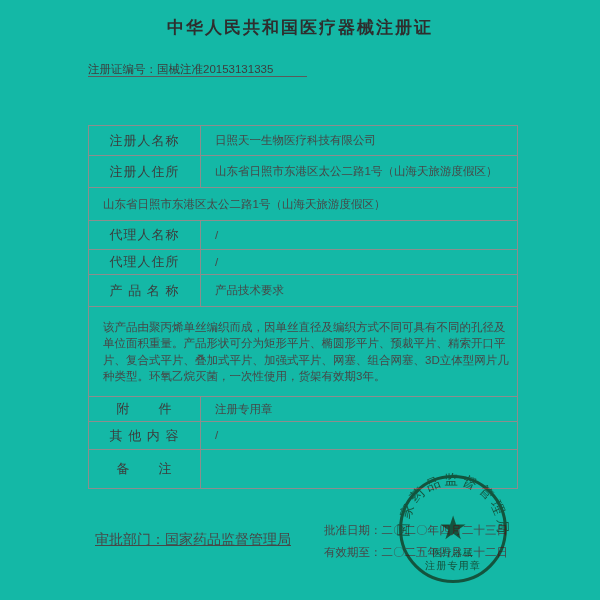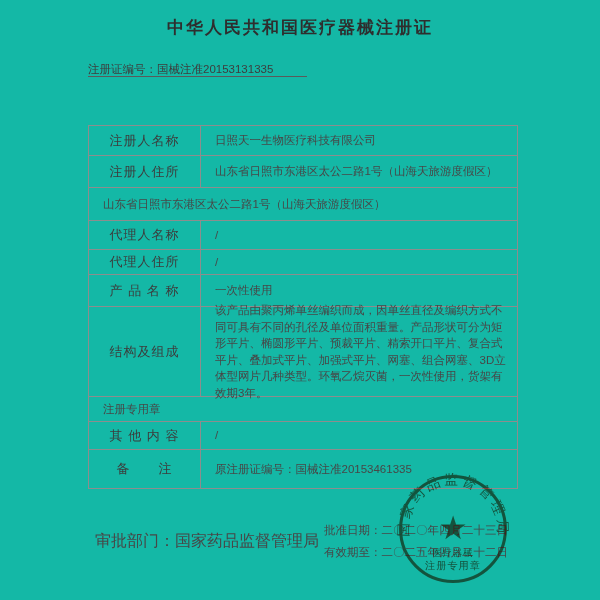--- a/index.html
+++ b/index.html
@@ -28,21 +28,21 @@
   .cell{box-sizing:border-box;display:flex;align-items:center;}
   .cell.label{
     width:112px;min-width:112px;border-right:1px solid #8d8d8d;
     justify-content:center;text-align:center;font-size:13px;color:#3c3c3c;
     letter-spacing:1px;padding:0 4px;
   }
   .cell.value{
     flex:1;padding:2px 6px 2px 14px;font-size:11.5px;line-height:16.5px;color:#474747;
     text-align:left;
   }
-  .footer-left{position:absolute;left:95px;top:531px;font-size:16px;color:#474747;}
+  .footer-left{position:absolute;left:95px;top:531px;font-size:14px;color:#474747;text-decoration:underline;}
   .footer-right{position:absolute;right:92px;top:519px;text-align:left;font-size:11.5px;color:#474747;line-height:22px;}
   .seal{
     position:absolute;left:397px;top:473px;width:112px;height:112px;
     opacity:0.85;mix-blend-mode:multiply;pointer-events:none;
   }
 </style>
 </head>
 <body>
 
 <div class="page">
@@ -70,36 +70,35 @@
     <div class="row" style="height:29px">
       <div class="cell label">代理人名称</div>
       <div class="cell value">/</div>
     </div>
     <div class="row" style="height:25px">
       <div class="cell label">代理人住所</div>
       <div class="cell value">/</div>
     </div>
     <div class="row" style="height:32px">
       <div class="cell label">产 品 名 称</div>
-      <div class="cell value">一次性使用</div>
+      <div class="cell value">产品技术要求</div>
     </div>
     <div class="row" style="height:90px">
-      <div class="cell label">结构及组成</div>
       <div class="cell value">该产品由聚丙烯单丝编织而成，因单丝直径及编织方式不同可具有不同的孔径及单位面积重量。产品形状可分为矩形平片、椭圆形平片、预裁平片、精索开口平片、复合式平片、叠加式平片、加强式平片、网塞、组合网塞、3D立体型网片几种类型。环氧乙烷灭菌，一次性使用，货架有效期3年。</div>
     </div>
     <div class="row" style="height:25px">
+      <div class="cell label">附　　件</div>
       <div class="cell value">注册专用章</div>
     </div>
     <div class="row" style="height:28px">
       <div class="cell label">其 他 内 容</div>
       <div class="cell value">/</div>
     </div>
     <div class="row" style="height:38px">
       <div class="cell label">备　　注</div>
-      <div class="cell value">原注册证编号：国械注准20153461335</div>
     </div>
   </div>
 
   <div class="footer-left">
     <span>审批部门：</span><span>国家药品监督管理局</span>
   </div>
 
   <div class="footer-right">
     <div>
       <span>批准日期：</span><span>二〇二〇年四月二十三日</span>

